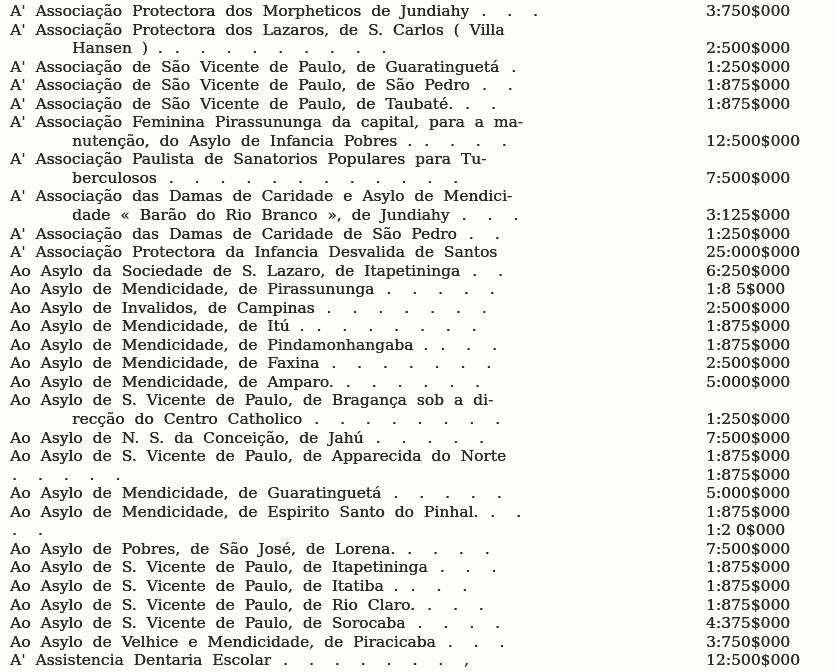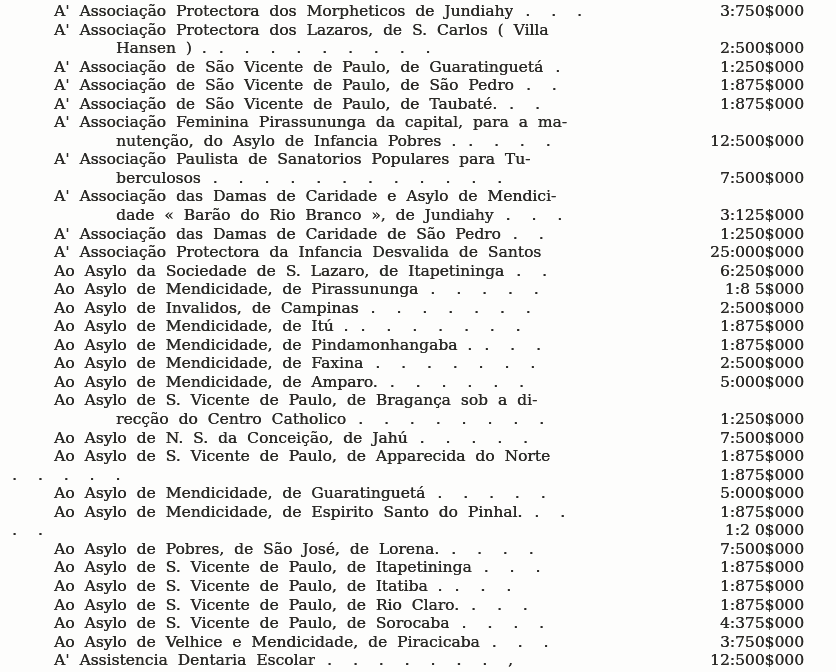--- a/index.html
+++ b/index.html
@@ -19,34 +19,31 @@
     display: flex;
     align-items: baseline;
     height: 18.55px;
     line-height: 18.55px;
     white-space: nowrap;
   }
   .name {
     padding-left: 10px;
     word-spacing: 5px;
     overflow: hidden;
-    margin-left: 44px;
   }
   .name.indent { padding-left: 72px; text-align: center; }
   .dots {
     margin-left: 12px;
     word-spacing: 14px;
     letter-spacing: 1px;
     overflow: hidden;
   }
   .value {
     margin-left: auto;
     min-width: 130px;
-    text-align: right;
-    padding-right: 32px;
     word-spacing: 0;
   }
 </style>
 </head>
 <body>
 
 <div class="page">
   <div class="list">
       <div class="line">
         <span class="name">A' Associação Protectora dos Morpheticos de Jundiahy</span>

